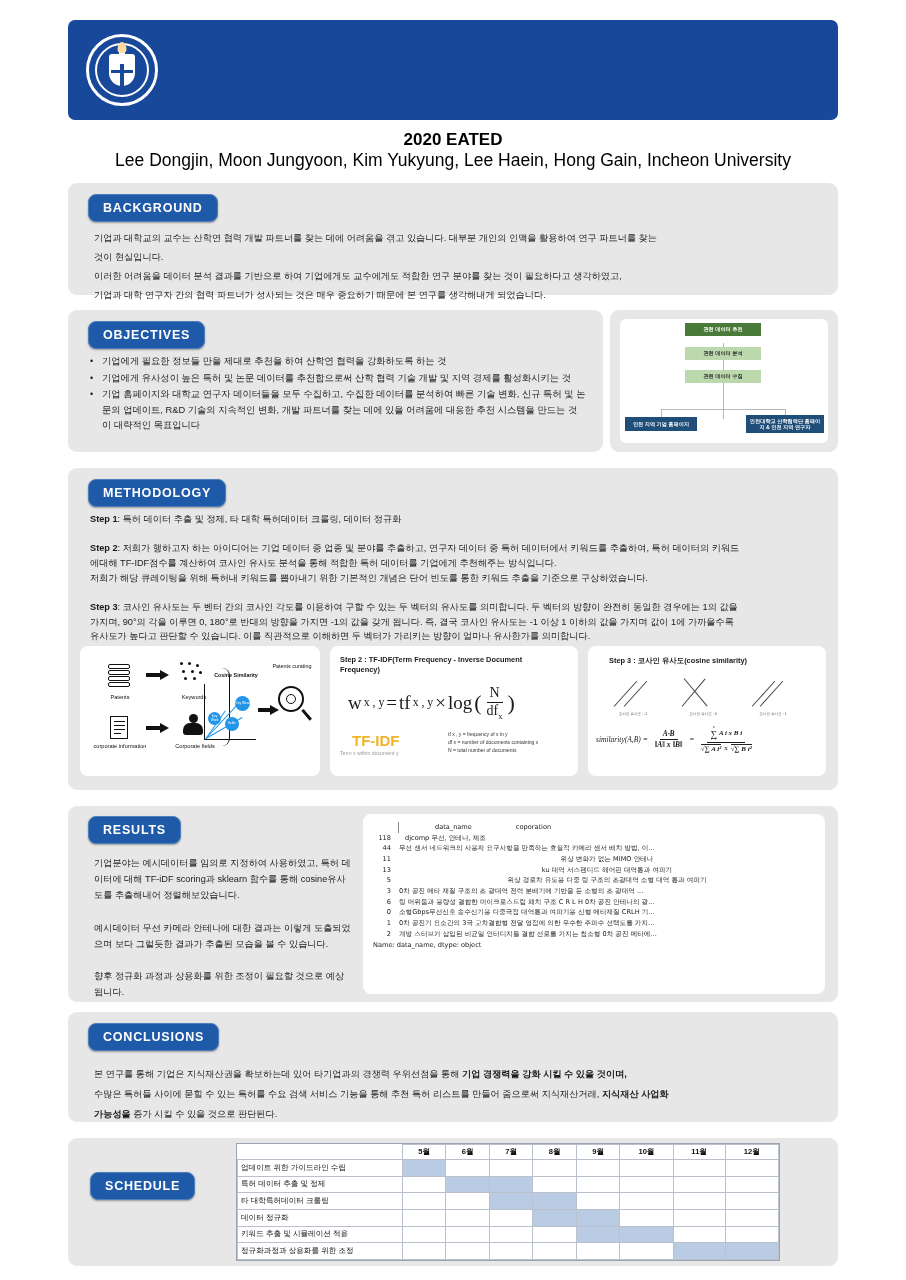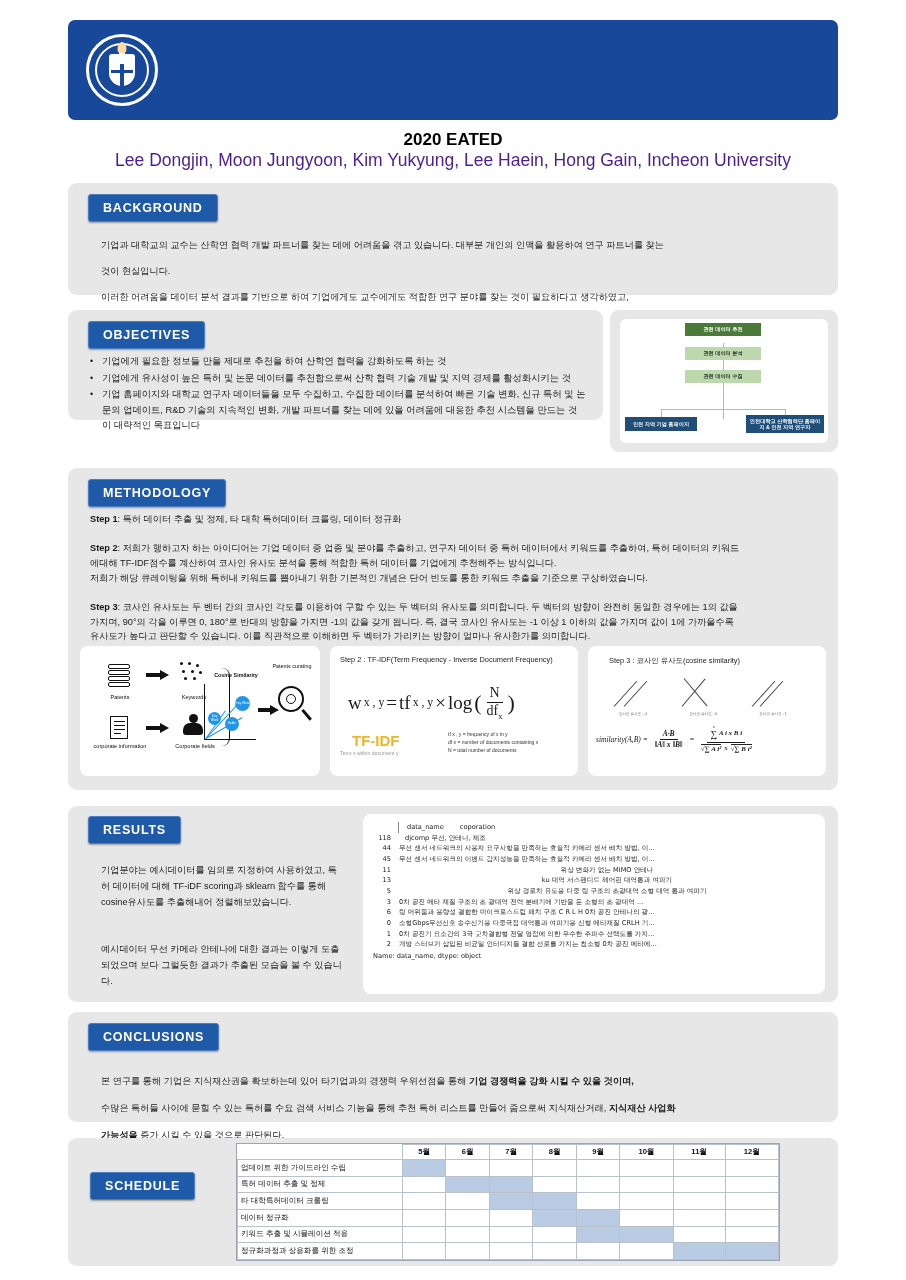--- a/index.html
+++ b/index.html
@@ -58,38 +58,38 @@
     padding: 0 8px 0 0; letter-spacing: 0.1px;
   }
 
   
   .conf {
     position: absolute; left: 68px; top: 130px; width: 770px;
     text-align: center; font-size: 17px; font-weight: bold; color: #000;
   }
   .authors {
     position: absolute; left: 48px; top: 150px; width: 810px;
-    text-align: center; font-size: 17.5px; color: #4c1d95;
+    text-align: center; font-size: 17.5px; color: #000000;
   }
 
   
   .card {
     position: absolute; background: #e7e7e7; border-radius: 9px;
   }
   .sec-label {
     display: inline-block; background: #1e5aa8; color: #fff;
     font-size: 12.5px; font-weight: bold; letter-spacing: 0.8px;
-    padding: 6px 14px 6px 14px; border-radius: 3px;
+    padding: 6px 14px 6px 14px; border-radius: 8px;
     border: 1px solid #4d7fc0;
     box-shadow: 0 1px 2px rgba(0,0,0,0.35);
   }
   .body-txt {
     font-size: 9.2px; color: #1a1a1a; line-height: 1.62;
   }
-  .body-txt p { margin: 11px; }
+  .body-txt p { margin: 4px; }
 
   
   ul.obj { list-style: none; margin: 0; padding: 0; }
   ul.obj li {
     position: relative; padding-left: 16px; margin-bottom: 1px;
     font-size: 9.3px; line-height: 1.68; color: #1a1a1a;
   }
   ul.obj li::before {
     content: "•"; position: absolute; left: 4px; top: 0; font-size: 9px;
   }
@@ -105,21 +105,21 @@
   }
   .fbox.dark  { background: #4a7a3a; }
   .fbox.light { background: #bcd9ae; color: #2a2a2a; }
   .fbox.blue  { background: #1f4e79; }
   .fline { position: absolute; background: #b8b8b8; }
 
   
   .mfig {
     position: absolute; background: #ffffff; border-radius: 8px; overflow: hidden;
   }
-  .mfig-title { font-size: 7.4px; font-weight: normal; color: #1a1a1a; line-height: 1.35; }
+  .mfig-title { font-size: 7.4px; font-weight: bold; color: #1a1a1a; line-height: 1.35; }
 
   .stepline { font-size: 9.2px; line-height: 1.62; color: #1a1a1a; }
   .stepline b { font-weight: bold; }
 
   
   .d1 { position: absolute; font-size: 5.6px; text-align: center; color: #111; line-height: 1.2; }
   .arrowblk {
     position: absolute; width: 0; height: 0;
     border-top: 5px solid transparent; border-bottom: 5px solid transparent;
     border-left: 9px solid #111;
@@ -145,21 +145,21 @@
   .frac > .den { padding: 1px 3px 0; }
 
   
   .restable {
     position: absolute; background: #ffffff; border-radius: 8px;
     padding: 8px 10px; font-family: "DejaVu Sans", "Liberation Sans", sans-serif;
   }
   .rt-row { display: flex; font-size: 6.6px; color: #1a1a1a; line-height: 1.62; white-space: nowrap; }
   .rt-idx { width: 26px; flex: 0 0 26px; text-align: right; padding-right: 8px; }
   .rt-val { flex: 1; }
-  .rt-head { display: flex; font-size: 6.6px; color:#1a1a1a; line-height:1.62; }
+  .rt-head { display: flex; font-size: 6.6px; color:#1a1a1a; line-height:1.62;gap:28px; }
   .rt-foot { font-size: 6.6px; color: #1a1a1a; padding-top: 2px; }
 
   
   .gantt {
     position: absolute; background: #ffffff; border: 1px solid #9aa5b1;
     border-collapse: collapse; font-size: 7.6px;
   }
   table.gt { border-collapse: collapse; width: 100%; height: 100%; background:#fff; }
   table.gt td, table.gt th {
     border: 1px solid #b9c2cc; padding: 0 3px; font-weight: normal;
@@ -195,21 +195,21 @@
       <span class="sec-label">BACKGROUND</span>
     </div>
     <div class="body-txt" style="position:absolute; left:22px; top:44px; width:730px;">
       <p>기업과 대학교의 교수는 산학연 협력 개발 파트너를 찾는 데에 어려움을 겪고 있습니다. 대부분 개인의 인맥을 활용하여 연구 파트너를 찾는</p>
       <p>것이 현실입니다.</p>
       <p>이러한 어려움을 데이터 분석 결과를 기반으로 하여 기업에게도 교수에게도 적합한 연구 분야를 찾는 것이 필요하다고 생각하였고,</p>
       <p>기업과 대학 연구자 간의 협력 파트너가 성사되는 것은 매우 중요하기 때문에 본 연구를 생각해내게 되었습니다.</p>
     </div>
   </div>
 
-  <div class="card" style="left:68px; top:310px; width:535px; height:110px;">
+  <div class="card" style="left:68px; top:310px; width:535px; height:142px;">
     <div style="position:absolute; left:20px; top:11px;">
       <span class="sec-label">OBJECTIVES</span>
     </div>
     <ul class="obj" style="position:absolute; left:18px; top:44px; width:500px;">
       <li>기업에게 필요한 정보들 만을 제대로 추천을 하여 산학연 협력을 강화하도록 하는 것</li>
       <li>기업에게 유사성이 높은 특허 및 논문 데이터를 추천함으로써 산학 협력 기술 개발 및 지역 경제를 활성화시키는 것</li>
       <li>기업 홈페이지와 대학교 연구자 데이터들을 모두 수집하고, 수집한 데이터를 분석하여 빠른 기술 변화, 신규 특허 및 논문의 업데이트, R&amp;D 기술의 지속적인 변화, 개발 파트너를 찾는 데에 있을 어려움에 대응한 추천 시스템을 만드는 것이 대략적인 목표입니다</li>
     </ul>
   </div>
 
@@ -406,24 +406,20 @@
       </div>
       <div class="rt-row">
           <span class="rt-idx">118</span>
           <span class="rt-val" style="text-align:left;padding-left:6px;">djcomp  무선, 안테나, 제조</span>
         </div>
       <div class="rt-row">
           <span class="rt-idx">44</span>
           <span class="rt-val">무선 센서 네트워크의 사용자 요구사항을 만족하는 효율적 카메라 센서 배치 방법, 이...</span>
         </div>
       <div class="rt-row">
-          <span class="rt-idx">45</span>
-          <span class="rt-val">무선 센서 네트워크의 이벤트 감지성능을 만족하는 효율적 카메라 센서 배치 방법, 이...</span>
-        </div>
-      <div class="rt-row">
           <span class="rt-idx">11</span>
           <span class="rt-val" style="text-align:center;">위상 변화가 없는 MIMO 안테나</span>
         </div>
       <div class="rt-row">
           <span class="rt-idx">13</span>
           <span class="rt-val" style="text-align:center;">ku 대역 서스펜디드 헤어핀 대역통과 여파기</span>
         </div>
       <div class="rt-row">
           <span class="rt-idx">5</span>
           <span class="rt-val" style="text-align:center;">위상 경로차 유도용 다중 링 구조의 초광대역 소형 대역 통과 여파기</span>

